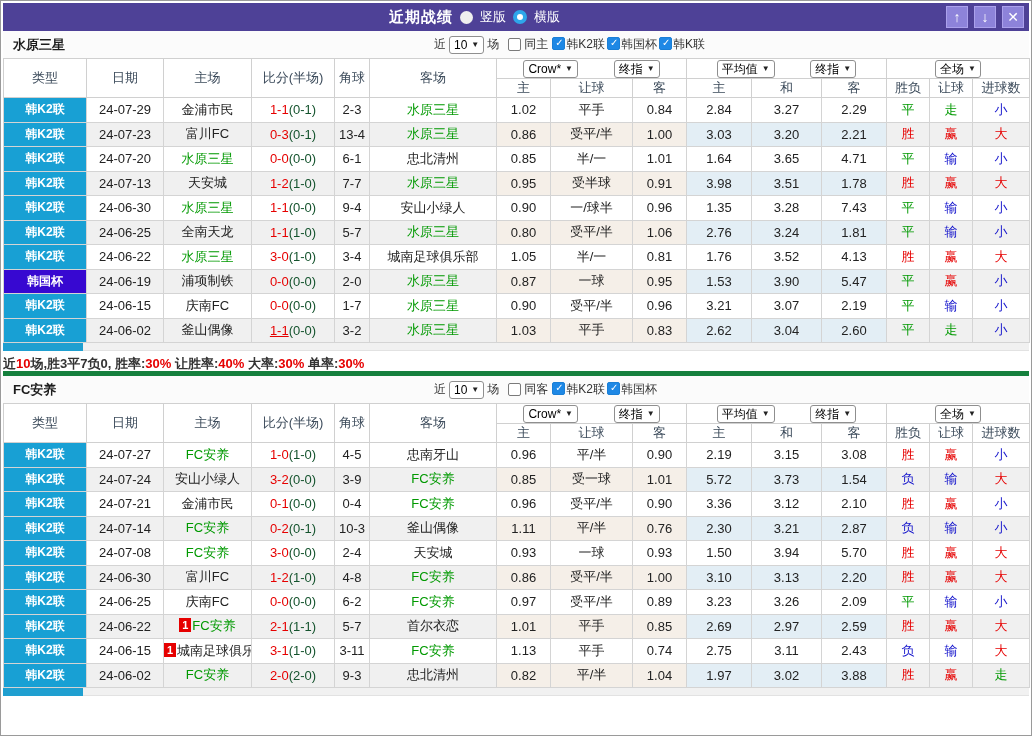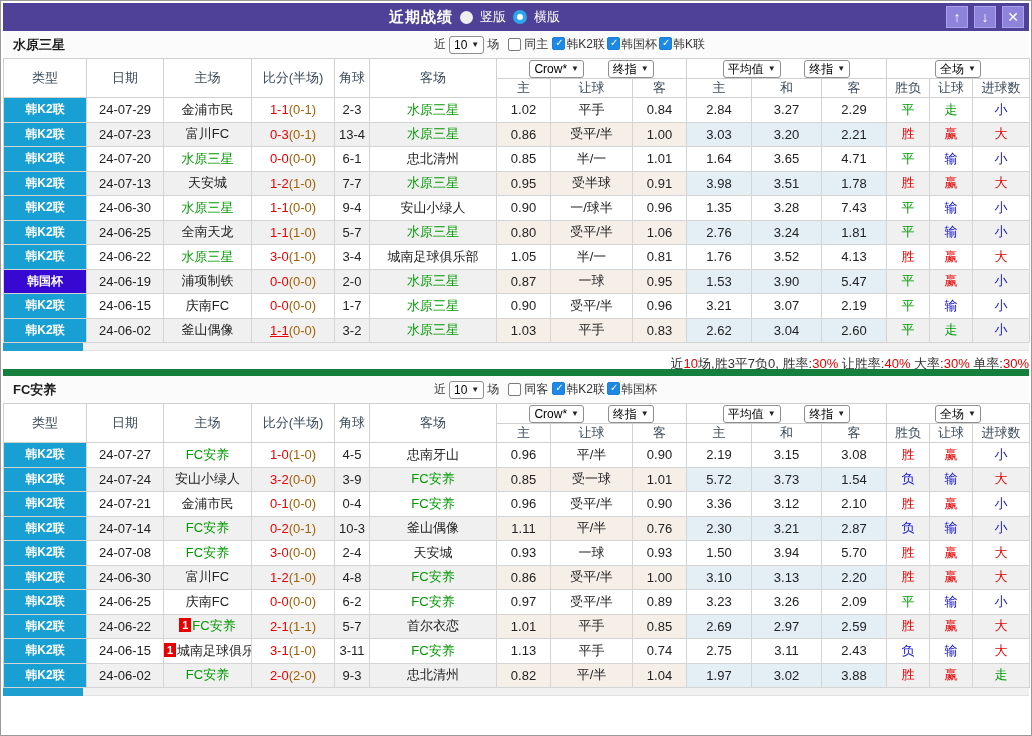--- a/index.html
+++ b/index.html
@@ -30,47 +30,47 @@
   .cb-wrap { margin-left:2px; white-space:nowrap; }
   .cb-wrap .cb-label { margin-left:1px; }
   .same-label { margin-right:2px; }
   .same-cb { margin-left:6px; }
 
   
   table { border-collapse:collapse; table-layout:fixed; width:1026px; }
   thead th { border:1px solid #d0d0d0; color:#3b4a5a; font-weight:normal; font-size:13px; background:#fff; }
   tr.h1 th { height:20px; }
   tr.h2 th { height:15px; }
-  th.grp .sel { margin:0 10px; }
+  th.grp .sel { margin:0 16px; }
   tbody td { border:1px solid #d4d4d4; font-size:13px; text-align:center; height:24.5px; color:#222; overflow:hidden; white-space:nowrap; }
   tbody tr:nth-child(even) td { background:#f0f0f0; }
   tbody tr:nth-child(odd) td { background:#fff; }
   tbody td.crow { background:#fbf5ee;margin-top:12px; }
   tbody tr:nth-child(even) td.crow { background:#f5efe8; }
   tbody td.avg { background:#e9f4fa;text-align:center; }
   tbody tr:nth-child(even) td.avg { background:#e3eef5; }
   tbody td.type { color:#fff; font-weight:bold; font-size:12px; }
   tbody td.type.lg, tbody tr:nth-child(even) td.type.lg { background:#18a0d4; }
   tbody td.type.cup, tbody tr:nth-child(even) td.type.cup { background:#3708d1; }
   .hl { color:#009900; }
   .ft { color:#e60000; }
   .ft.ul { text-decoration:underline; }
-  .ht { color:#a16207; }
+  .ht { color:#14532d; }
   .rc { display:inline-block; background:#e60000; color:#fff; width:12px; height:14px; line-height:14px; font-size:11px; font-weight:bold; text-align:center; margin-right:1px; vertical-align:1px; }
   td.res { font-size:13px; }
   .rr { color:#e60000; }
   .rg { color:#009900; }
   .rb { color:#1414cc; }
 
   
   .hscroll { height:8px; background:#f1f1f1; border-bottom:1px solid #e2e2e2; position:relative; width:1026px; cursor:pointer; }
   .hscroll .thumb { position:absolute; left:0; top:0; width:80px; height:8px; background:#1f9fd0; }
 
   
-  .summary { height:25px; line-height:25px; text-align:right; font-size:13px; color:#333; background:#fff; border-bottom:7px solid #15803d; white-space:nowrap; }
+  .summary { height:25px; line-height:25px; text-align:left; font-size:13px; color:#333; background:#fff; border-bottom:5px solid #15803d; white-space:nowrap;font-weight:bold; }
   .summary .red { color:#e60000; }
 </style>
 </head>
 <body>
 
 <div class="window">
 
   <div class="titlebar">
     <div class="title-center">
       <span class="app-title">近期战绩</span>

